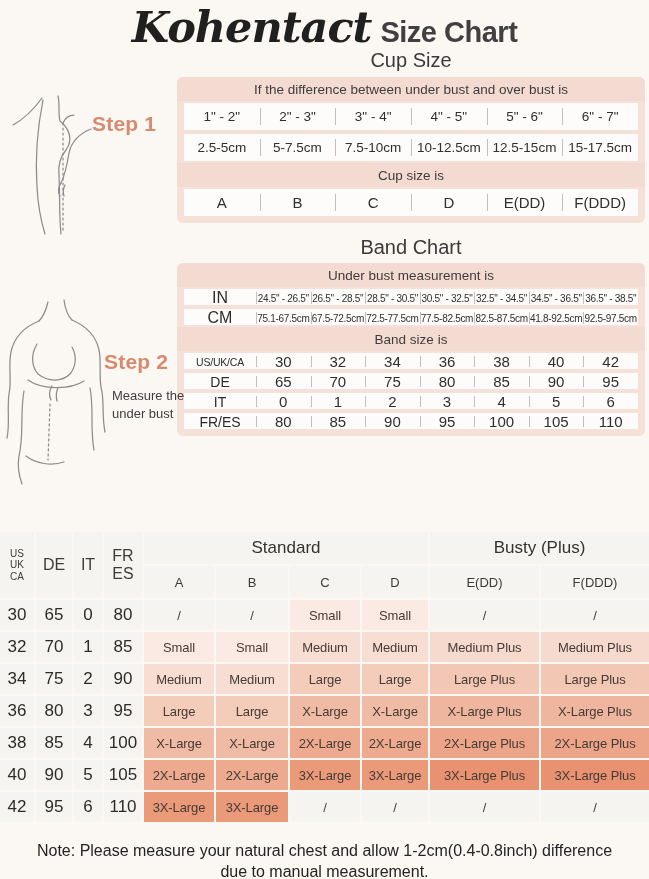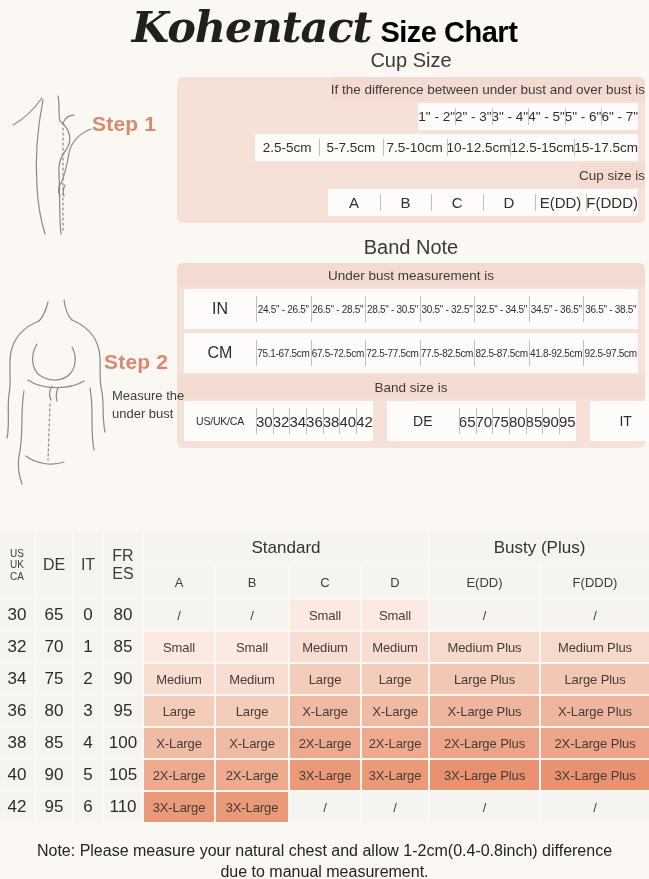--- a/index.html
+++ b/index.html
@@ -7,35 +7,35 @@
     width:649px;height:879px;
     font-family:"Liberation Sans","DejaVu Sans",sans-serif;
     background:#FBF7F3;
     -webkit-font-smoothing:antialiased;
   }
   .page{position:relative;width:649px;height:879px;background:#FBF7F3;overflow:hidden;}
 
   
   .title{position:absolute;top:2px;left:0;width:100%;display:flex;justify-content:center;align-items:baseline;gap:9px;}
   .brand{font-family:"DejaVu Serif",serif;font-style:italic;font-weight:bold;font-size:43px;color:#20201E;letter-spacing:-1px;}
-  .title-rest{font-size:29px;font-weight:bold;color:#000000;letter-spacing:-0.5px;}
+  .title-rest{font-size:29px;font-weight:bold;color:#404040;letter-spacing:-0.5px;}
 
   
   .sec-title{position:absolute;left:177px;width:468px;text-align:center;font-size:20px;font-weight:500;color:#3A3A3A;}
   #cup-title{top:49px;}
   #band-title{top:236px;}
 
   
   .ptable{position:absolute;left:177px;width:468px;background:#F6E1D9;border-radius:6px;display:flex;flex-direction:column;padding-bottom:5px;box-sizing:border-box;}
-  #cup-table{top:77px;align-items:flex-end;}
+  #cup-table{top:77px;}
   #band-table{top:263px;}
   .pband{height:24px;display:flex;align-items:center;justify-content:center;font-size:13.5px;color:#3E3C3B;background:#F3DBD2;border-radius:6px 6px 0 0;flex:0 0 auto;}
   .pband.mid{border-radius:0;}
   .prow{height:27px;margin:2px 7px;background:#FDFCFB;display:grid;align-items:center;text-align:center;color:#2F2F2F;flex:0 0 auto;}
-  .prow.tall{height:40px;}
+  .prow.tall{height:16px;}
   .cols6{grid-template-columns:repeat(6,1fr);}
   .labeled{grid-template-columns:72px repeat(7,1fr);}
   .prow > div{position:relative;height:100%;display:flex;align-items:center;justify-content:center;}
   .prow > div + div::before{content:"";position:absolute;left:0;top:18%;bottom:18%;width:1px;background:#C5BEBA;}
   .cell{font-size:13.5px;}
   .cell.big{font-size:15px;}
   .cell.num{font-size:15px;}
   .cell.tiny{font-size:10px;letter-spacing:-0.3px;}
   .lab{font-size:16px;color:#2C2C2C;}
   .lab.small{font-size:10.5px;letter-spacing:-0.2px;}
@@ -126,21 +126,21 @@
       <path d="M46,1 C48,10 46,18 48,26 C58,34 61,45 54,55 C48,62 46,70 47,80 C48,98 47,120 49,139"></path>
       <path class="tape" d="M51,28 L51,136"></path>
       <path d="M51,28 C53,23 57,20 62,20"></path>
       <path d="M79,34 C68,38 59,47 57,58 C55,70 53,80 49,88"></path>
       <path d="M49,88 C46,92 46,97 48,101"></path>
       <path d="M53,90 C51,94 51,98 52,101"></path>
     </svg>
   </div>
   <div id="step1-label" class="step-label">Step 1</div>
 
-  <div id="band-title" class="sec-title">Band Note</div>
+  <div id="band-title" class="sec-title">Band Chart</div>
 
   <div id="band-table" class="ptable">
     <div class="pband">Under bust measurement is</div>
     <div class="prow tall labeled">
       <div class="lab">IN</div>
 
     <div class="cell tiny">24.5" - 26.5"</div>
         <div class="cell tiny">26.5" - 28.5"</div>
         <div class="cell tiny">28.5" - 30.5"</div>
         <div class="cell tiny">30.5" - 32.5"</div>
@@ -153,21 +153,21 @@
 
     <div class="cell tiny">75.1-67.5cm</div>
         <div class="cell tiny">67.5-72.5cm</div>
         <div class="cell tiny">72.5-77.5cm</div>
         <div class="cell tiny">77.5-82.5cm</div>
         <div class="cell tiny">82.5-87.5cm</div>
         <div class="cell tiny">41.8-92.5cm</div>
         <div class="cell tiny">92.5-97.5cm</div>
       </div>
     <div class="pband mid">Band size is</div>
-    <div id="band-standards" style="display:flex;flex-direction:row;">
+    <div id="band-standards" style="display:flex;flex-direction:column;">
         <div class="prow tall labeled">
           <div class="lab small">US/UK/CA</div>
           <div class="cell num">30</div>
           <div class="cell num">32</div>
           <div class="cell num">34</div>
           <div class="cell num">36</div>
           <div class="cell num">38</div>
           <div class="cell num">40</div>
           <div class="cell num">42</div>
         </div>

